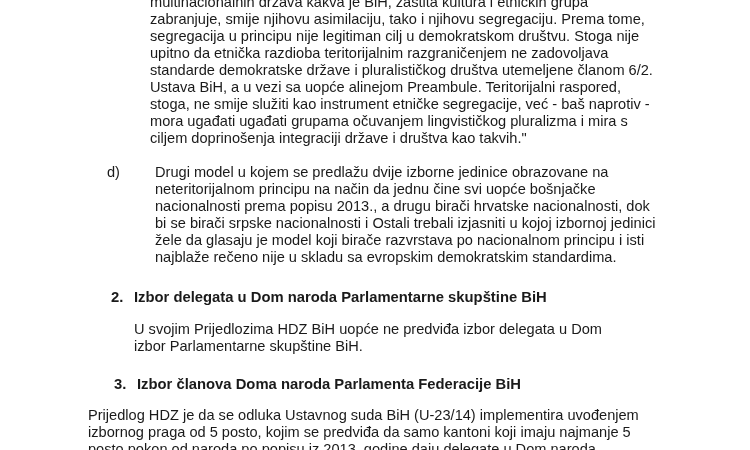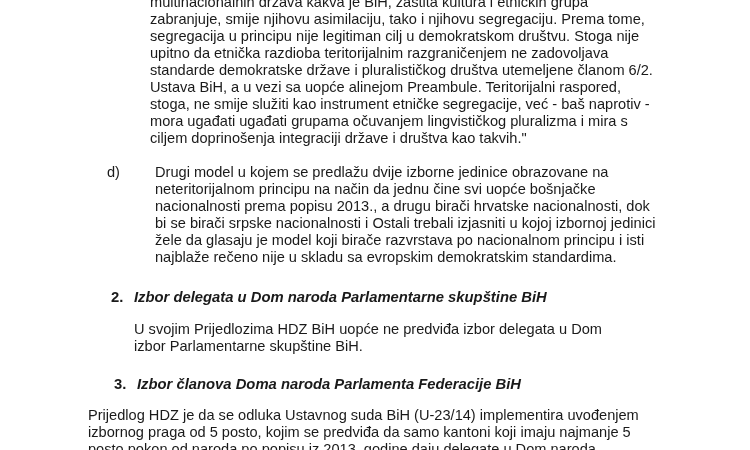--- a/index.html
+++ b/index.html
@@ -33,21 +33,21 @@
     .item-d .marker { position: absolute; left: 107px; top: 164px; line-height: 17px; }
     .item-d .line { left: 132px; margin-left: 23px; }
     .heading {
       position: absolute;
       font-weight: bold;
       white-space: nowrap;
       line-height: 18px;
       font-size: 14.8px;
     }
     .heading .num { position: absolute; left: 0; }
-    .heading .txt { position: absolute; white-space: nowrap; font-style: italic; }
+    .heading .txt { position: absolute; white-space: nowrap; }
     .sec2 .line { left: 134px; }
     .sec3 .line { left: 88px; }
   </style>
 </head>
 <body>
 
 <div class="page">
 
   <div class="quote">
     <div class="line" style="top:-6px">multinacionalnih država kakva je BiH, zaštita kultura i etničkih grupa</div>

